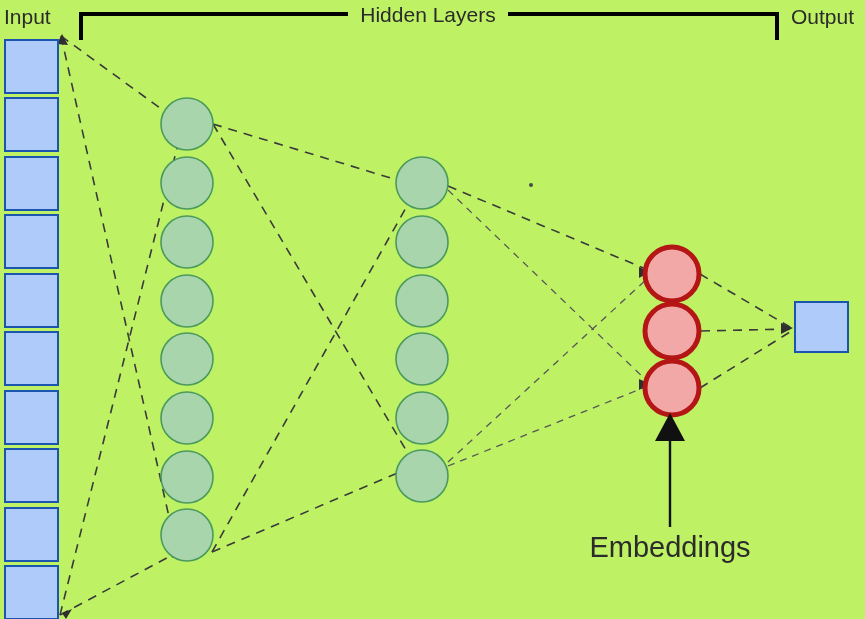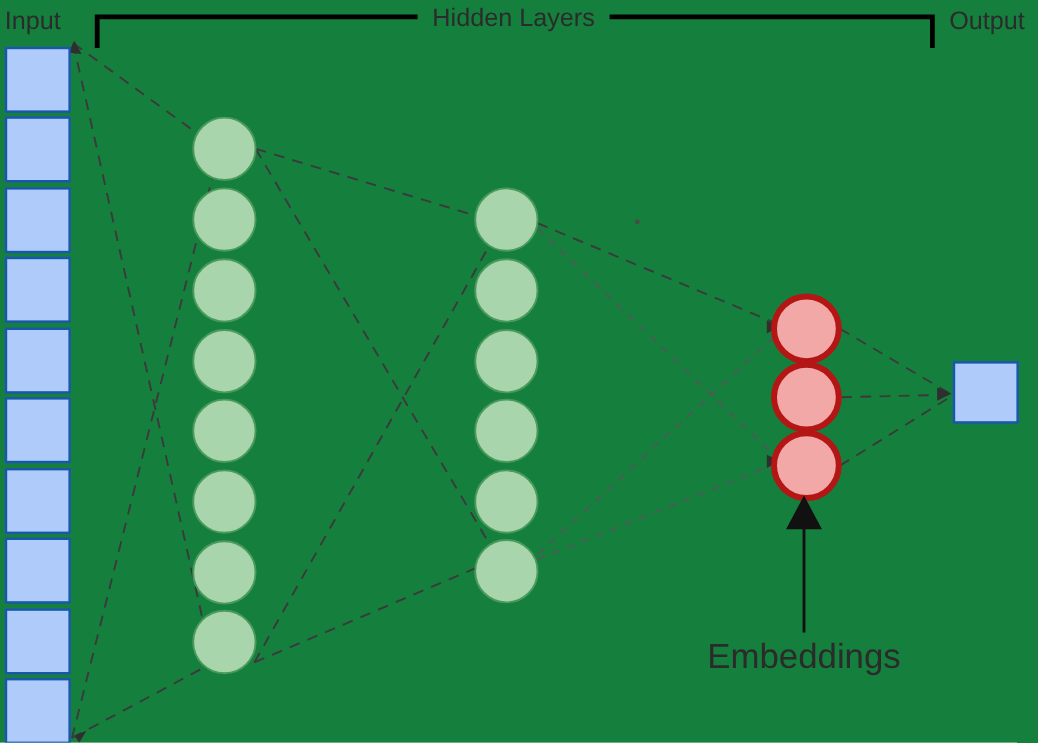--- a/index.html
+++ b/index.html
@@ -9,21 +9,21 @@
     background: #ffffff;
   }
   body {
     font-family: "Liberation Sans", sans-serif;
     -webkit-font-smoothing: antialiased;
   }
   #canvas {
     position: relative;
     width: 865px;
     height: 619px;
-    background: #15803d;
+    background: #bef264;
     overflow: hidden;
   }
   #diagram-svg {
     position: absolute;
     left: 0;
     top: 0;
     width: 865px;
     height: 619px;
   }
   .label-text {

